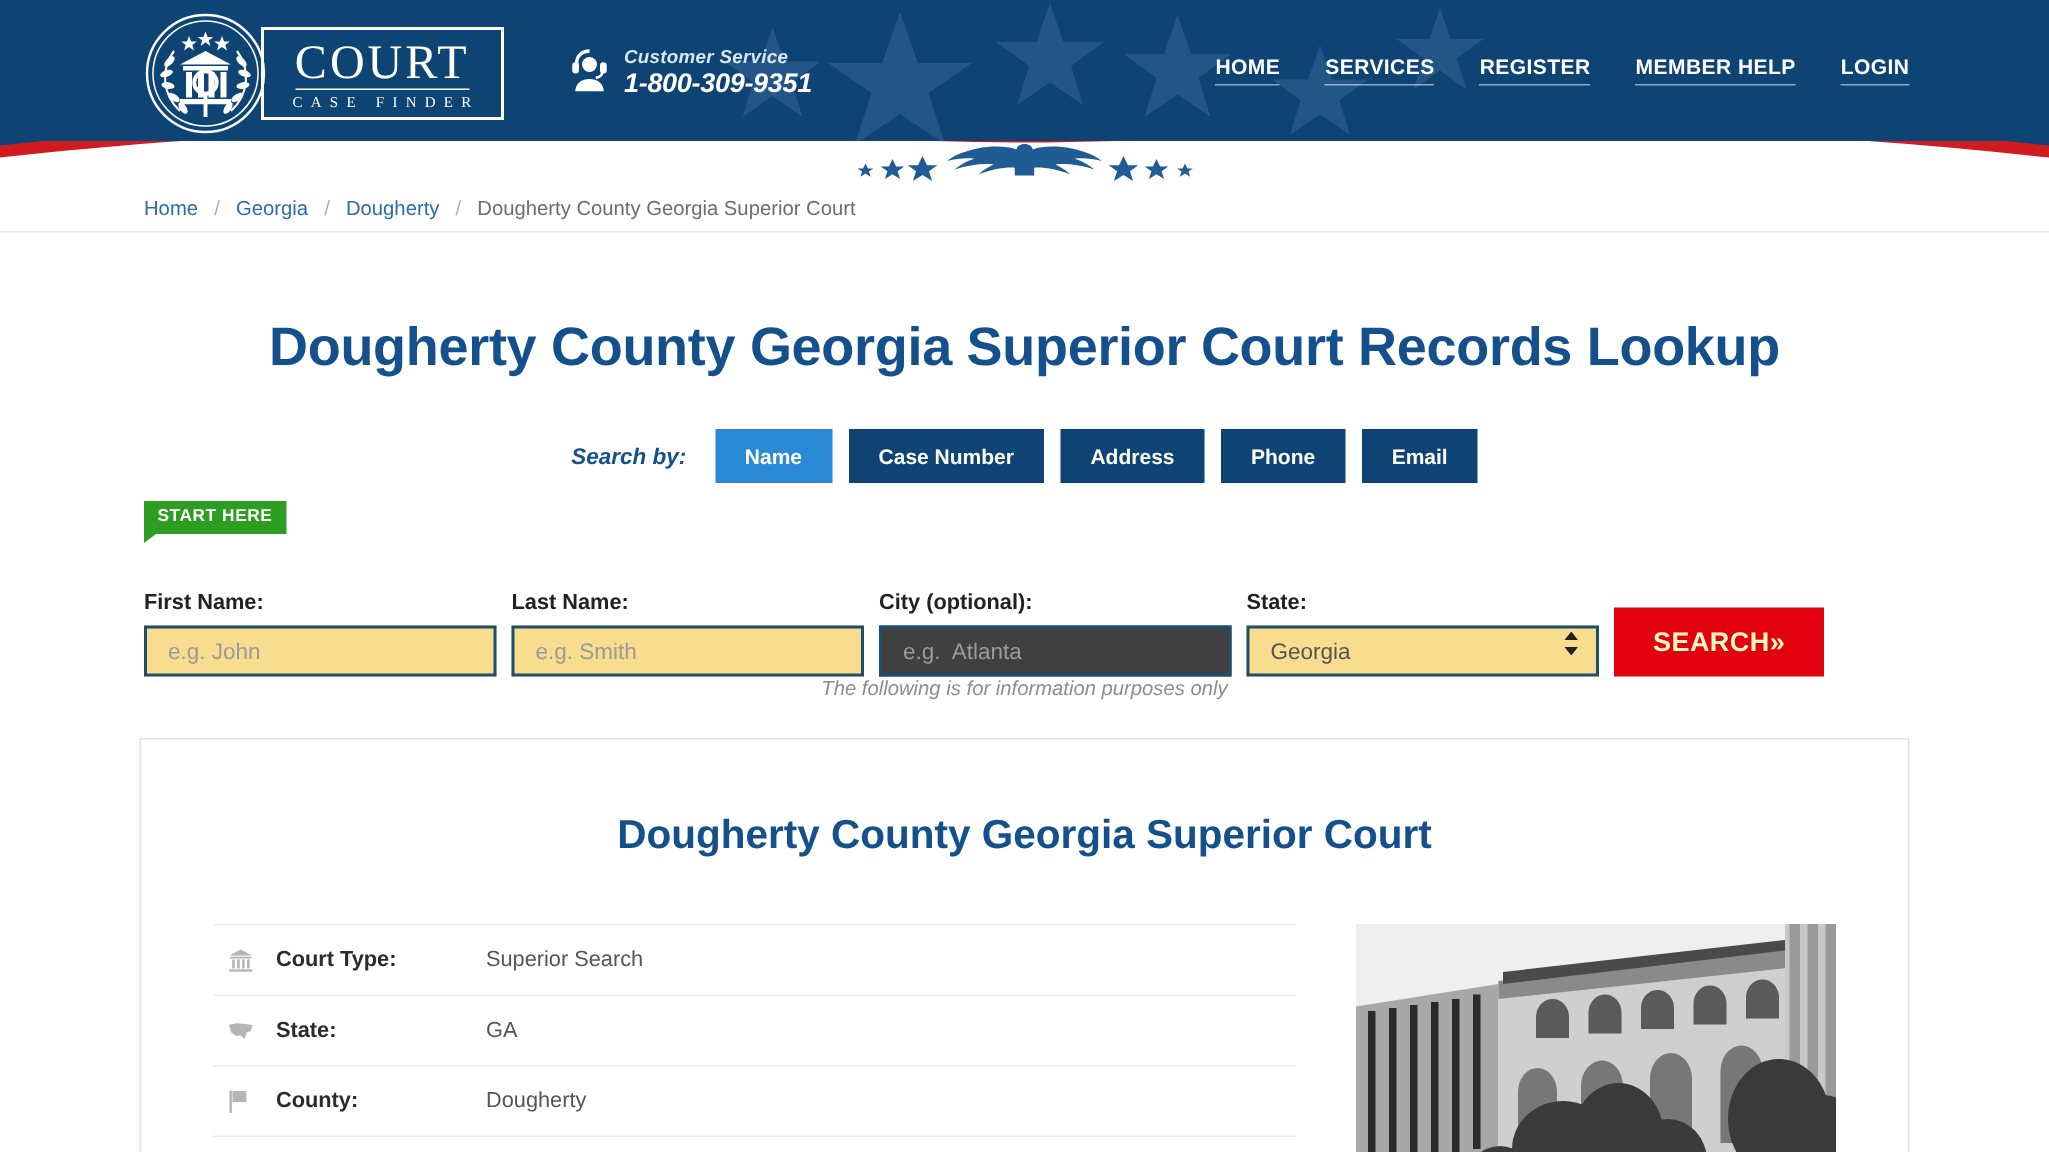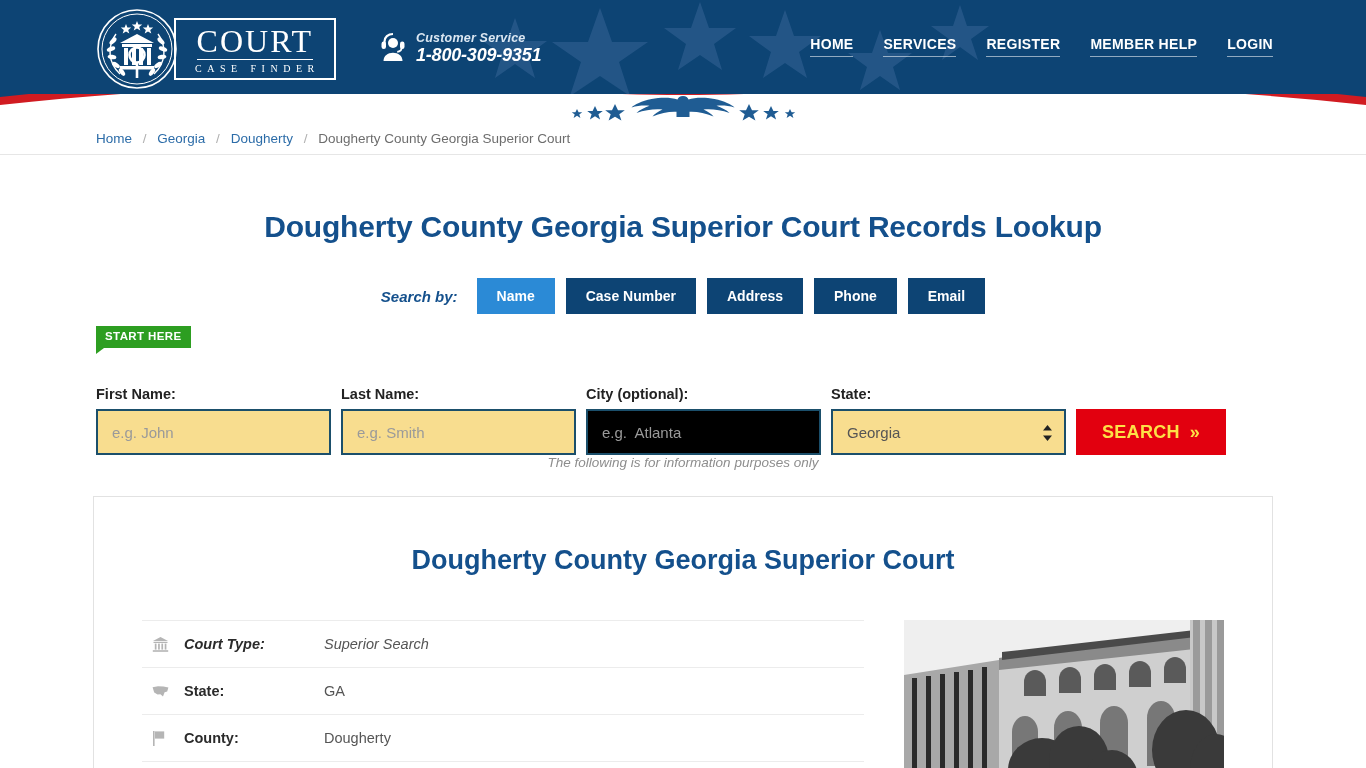--- a/index.html
+++ b/index.html
@@ -74,21 +74,21 @@
   .crumb {
     width:1180px; margin:0 auto; font-size:13.5px; color:#6d6d6d;
     line-height:33px; padding-left:3px;
   }
   .crumb a { color:#2c6ca8; text-decoration:none; }
   .crumb .sep { color:#b0b0b0; padding:0 7px; }
 
   
   .main { width:1180px; margin:0 auto; }
   h1.page-title {
-    text-align:center; color:#14508c; font-size:30px; font-weight:bold;
+    text-align:center; color:#14508c; font-size:36px; font-weight:bold;
     margin:55px 0 0 0; letter-spacing:-.2px;
   }
 
   
   .searchby-row {
     display:flex; align-items:center; justify-content:center;
     gap:11px; margin-top:34px;
   }
   .searchby-label {
     color:#14508c; font-size:15px; font-weight:bold; font-style:italic;
@@ -110,41 +110,41 @@
   .start-here::after{
     content:""; position:absolute; left:0; bottom:-6px;
     border-left:8px solid #2d9e21; border-bottom:6px solid transparent;
   }
   .form-row { display:flex; align-items:flex-end; gap:10px; padding-top:28px; padding-left:3px; }
   .fld { display:flex; flex-direction:column; }
   .fld label {
     font-size:14.5px; font-weight:bold; color:#222; margin-bottom:7px;
   }
   .fld input, .fld select {
-    height:46px; border:2px solid #1b4f6b; background:#f8dd8f;
+    height:34px; border:2px solid #1b4f6b; background:#f8dd8f;
     font-size:15px; color:#8a8a8a; padding:0 14px;
     font-family:"Liberation Sans", sans-serif; outline:none;
   }
   .fld input::placeholder { color:#9a9a9a; }
-  .fld.white input { background:#000000; }
+  .fld.white input { background:#404040; }
   .fld.first { width:235px; }
   .fld.last  { width:235px;margin-top:32px; }
   .fld.city  { width:235px; }
   .fld.state { width:235px; position:relative; }
   .fld.state select {
     appearance:none; -webkit-appearance:none; color:#555; width:100%;
   }
   .stepper {
     position:absolute; right:13px; bottom:14px; pointer-events:none;
     display:flex; flex-direction:column; gap:3px; align-items:center;
   }
   .btn-search {
-    background:#e2000f; color:#fde047; border:none; height:46px;
+    background:#e2000f; color:#fef9c3; border:none; height:46px;
     padding:0 26px; font-size:18px; font-weight:bold; letter-spacing:.3px;
-    cursor:pointer; display:flex; align-items:center; gap:10px;
+    cursor:pointer; display:flex; align-items:center; 
     font-family:"Liberation Sans", sans-serif;
   }
   .note {
     text-align:center; color:#8d8d8d; font-size:13.5px; font-style:italic;
   }
 
   
   .card {
     margin-top:26px; border:1px solid #e2e2e2; background:#fff;
     padding:36px 48px 0 48px; height:300px; overflow:hidden;
@@ -152,21 +152,21 @@
   h2.card-title {
     text-align:center; color:#14508c; font-size:27px; font-weight:bold;
     margin:12px 0 0 0;
   }
   .card-body { display:flex; gap:40px; margin-top:44px; }
   .info-table { flex:1 1 auto; max-width:760px; }
   .info-row {
     display:flex; align-items:center; border-top:1px solid #ececec;
     height:47px; padding-left:10px;
   }
-  .info-row:first-child { border-top:1px solid #ececec;font-style:italic; }
+  .info-row:first-child { border-top:1px solid #ececec; }
   .info-icon { width:32px; color:#b5b5b5; display:flex; align-items:center; }
   .info-key { width:140px; font-size:14.5px; font-weight:bold; color:#2b2b2b; }
   .info-val { font-size:14.5px; color:#555; }
   .court-photo {
     width:320px; height:200px; flex:0 0 320px;
     filter:grayscale(1); position:relative; overflow:hidden;
     background:#cfcfcf;
   }
 </style>
 </head>

